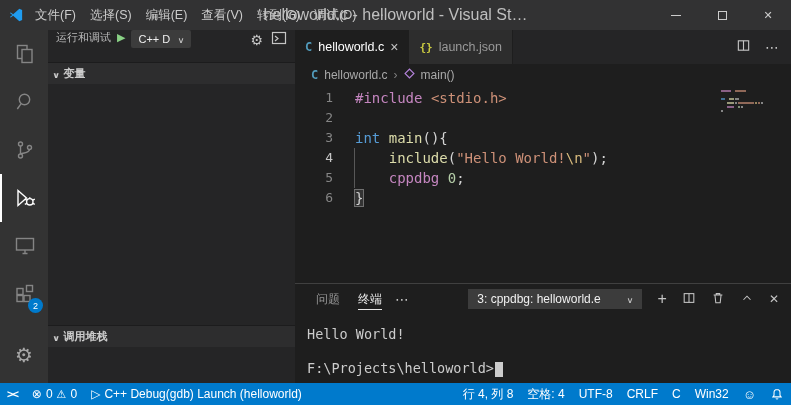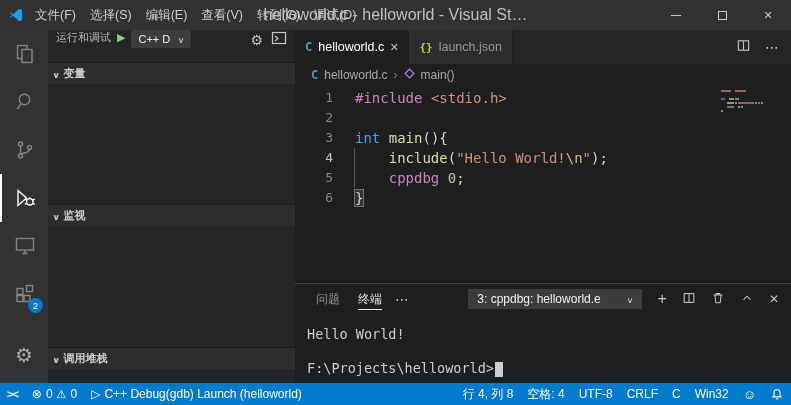--- a/index.html
+++ b/index.html
@@ -207,24 +207,20 @@
           </span>
         </span>
       </div>
 
       <div class="section-header">
         <span class="chev"></span>
         <span>变量</span>
       </div>
       <div class="section-body body-variables"></div>
 
-      <div class="section-header">
-        <span class="chev"></span>
-        <span>监视</span>
-      </div>
       <div class="section-body body-watch"></div>
 
       <div class="section-header">
         <span class="chev"></span>
         <span>调用堆栈</span>
       </div>
       <div class="section-body body-callstack"></div>
     </div>
 
     <div class="editor-col">

